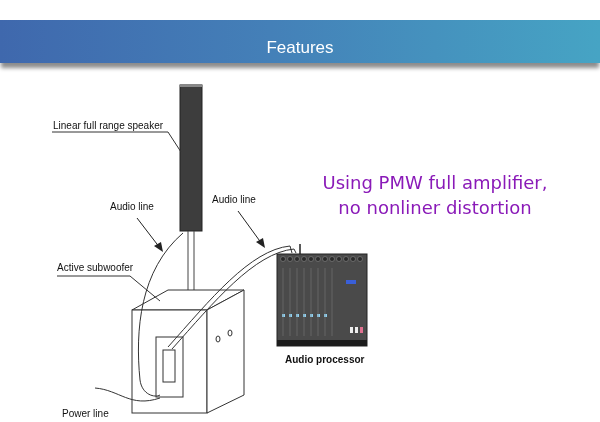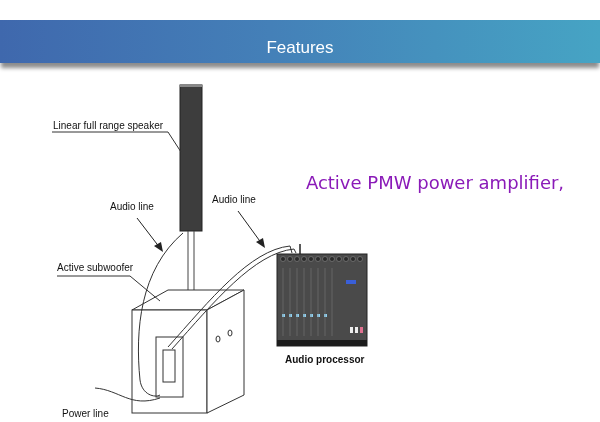--- a/index.html
+++ b/index.html
@@ -95,14 +95,15 @@
 </svg>
 
 <div class="label" style="left:53px; top:120px;">Linear full range speaker</div>
 <div class="label" style="left:110px; top:201px;">Audio line</div>
 <div class="label" style="left:212px; top:194px;">Audio line</div>
 <div class="label" style="left:57px; top:262px;">Active subwoofer</div>
 <div class="label" style="left:62px; top:408px;">Power line</div>
 <div class="label" style="left:285px; top:354px;font-weight:bold;">Audio processor</div>
 
 <div class="callout" style="left:275px; top:170px;">
-  <div>Active PMW power amplifier,</div>
+  <div>Using PMW full amplifier,</div>
+  <div>no nonliner distortion</div>
 </div>
 
 </body></html>

